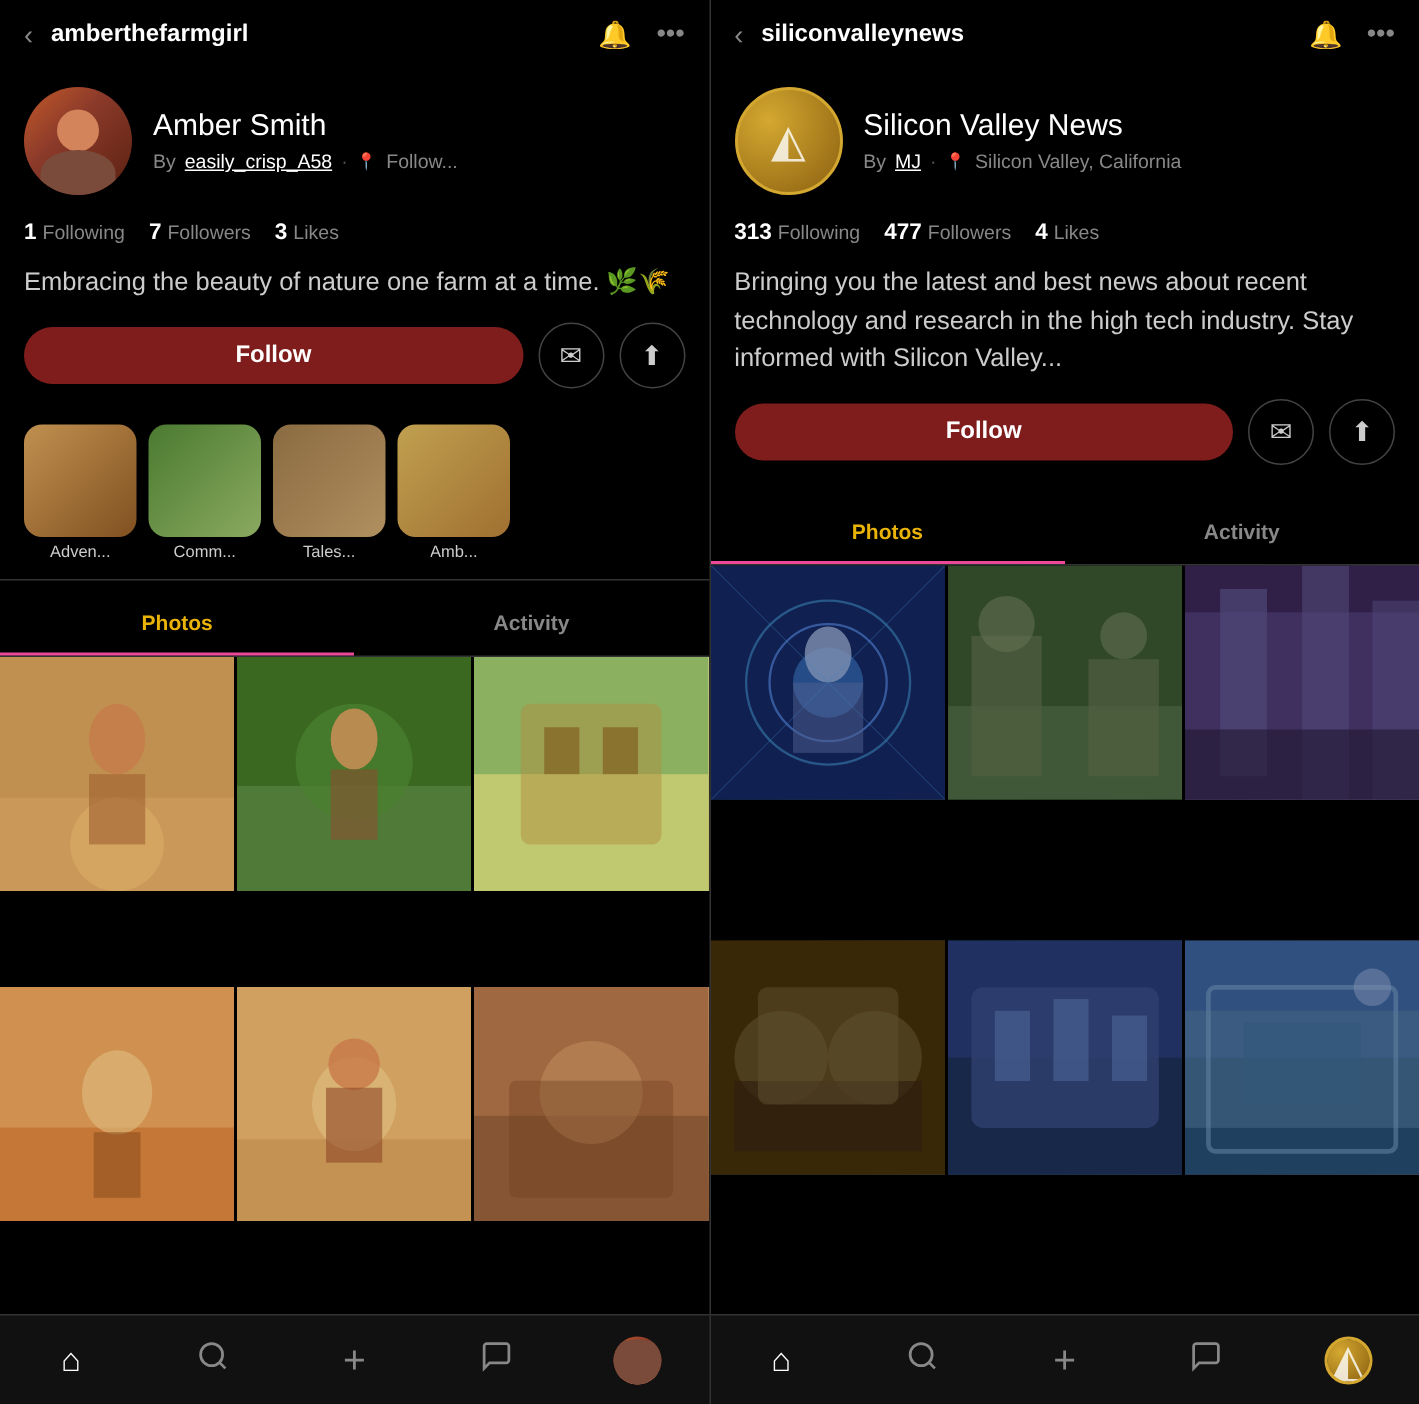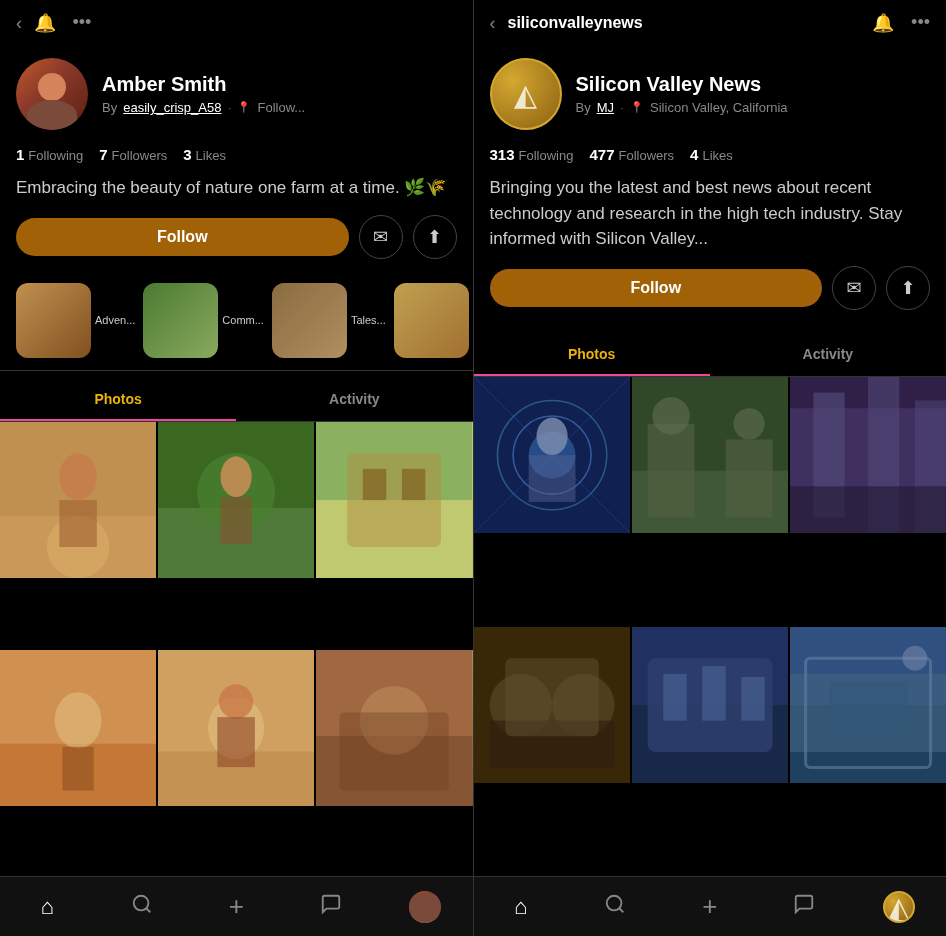--- a/index.html
+++ b/index.html
@@ -133,21 +133,21 @@
       left: 50%;
       transform: translate(-50%, -50%);
     }
 
     .profile-info {
       flex: 1;
     }
 
     .display-name {
       font-size: 20px;
-      font-weight: 700;
+      font-weight: 400;
       color: #fff;
       margin-bottom: 4px;
     }
 
     .profile-meta {
       font-size: 13px;
       color: #888;
       display: flex;
       align-items: center;
       gap: 6px;
@@ -183,21 +183,21 @@
     
     .action-buttons {
       display: flex;
       gap: 10px;
       padding: 4px 0 12px;
       align-items: center;
     }
 
     .follow-btn {
       flex: 1;
-      background: #a16207;
+      background: #7f1d1d;
       color: #fff;
       border: none;
       border-radius: 24px;
       padding: 10px 20px;
       font-size: 16px;
       font-weight: 600;
       cursor: pointer;
     }
 
     .icon-btn {
@@ -218,21 +218,21 @@
     
     .albums-row {
       display: flex;
       gap: 8px;
       padding: 4px 16px 8px;
       overflow-x: hidden;
     }
 
     .album-item {
       display: flex;
-      flex-direction: row;
+      flex-direction: column;
       align-items: center;
       gap: 4px;
       flex-shrink: 0;
     }
 
     .album-thumb {
       width: 75px;
       height: 75px;
       border-radius: 12px;
       overflow: hidden;
@@ -358,20 +358,21 @@
     }
   </style>
 </head>
 <body>
 
 <div class="panels">
   <div class="panel panel-left">
 
     <div class="panel-header">
       <span class="back-icon">‹</span>
+      <span class="username">amberthefarmgirl</span>
       <div class="header-icons">
         <span>🔔</span>
         <span>•••</span>
       </div>
     </div>
 
     <div class="profile-section">
       <div class="profile-top">
         <div class="avatar amber-avatar"></div>
         <div class="profile-info">

